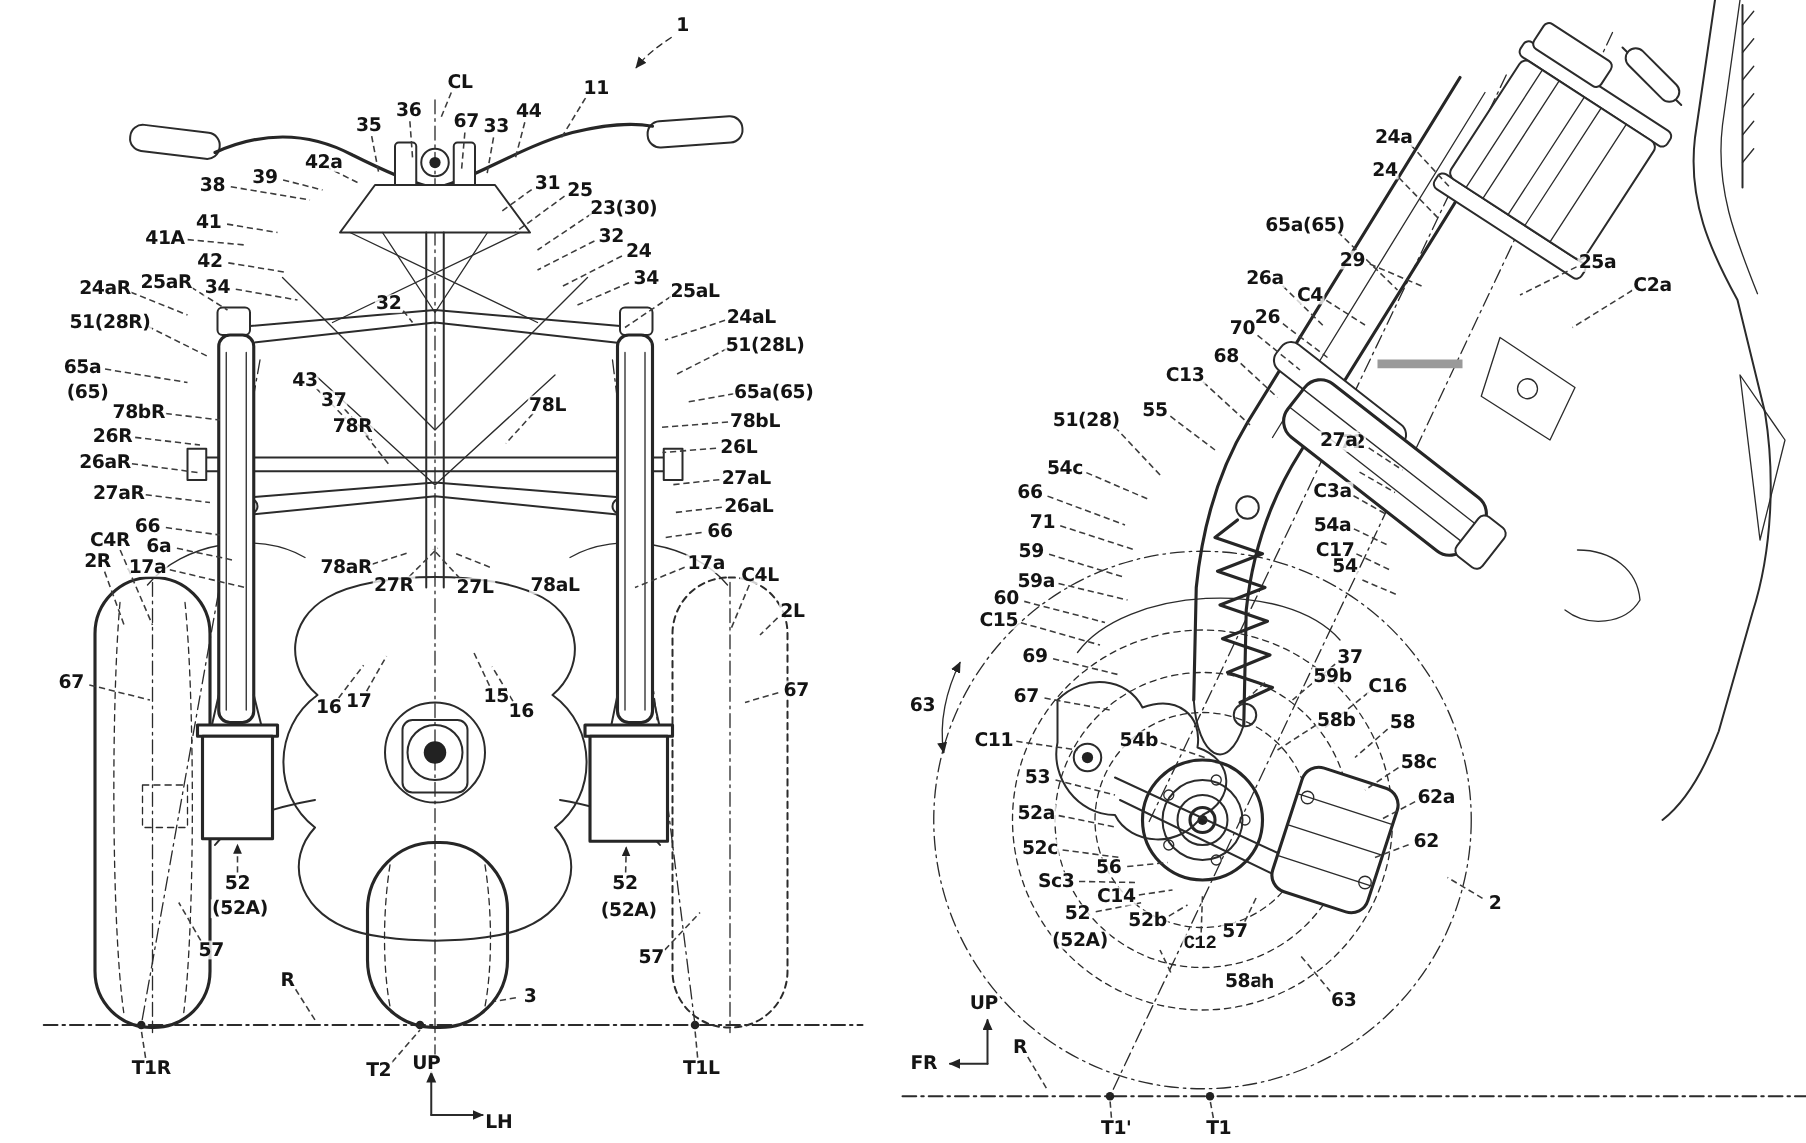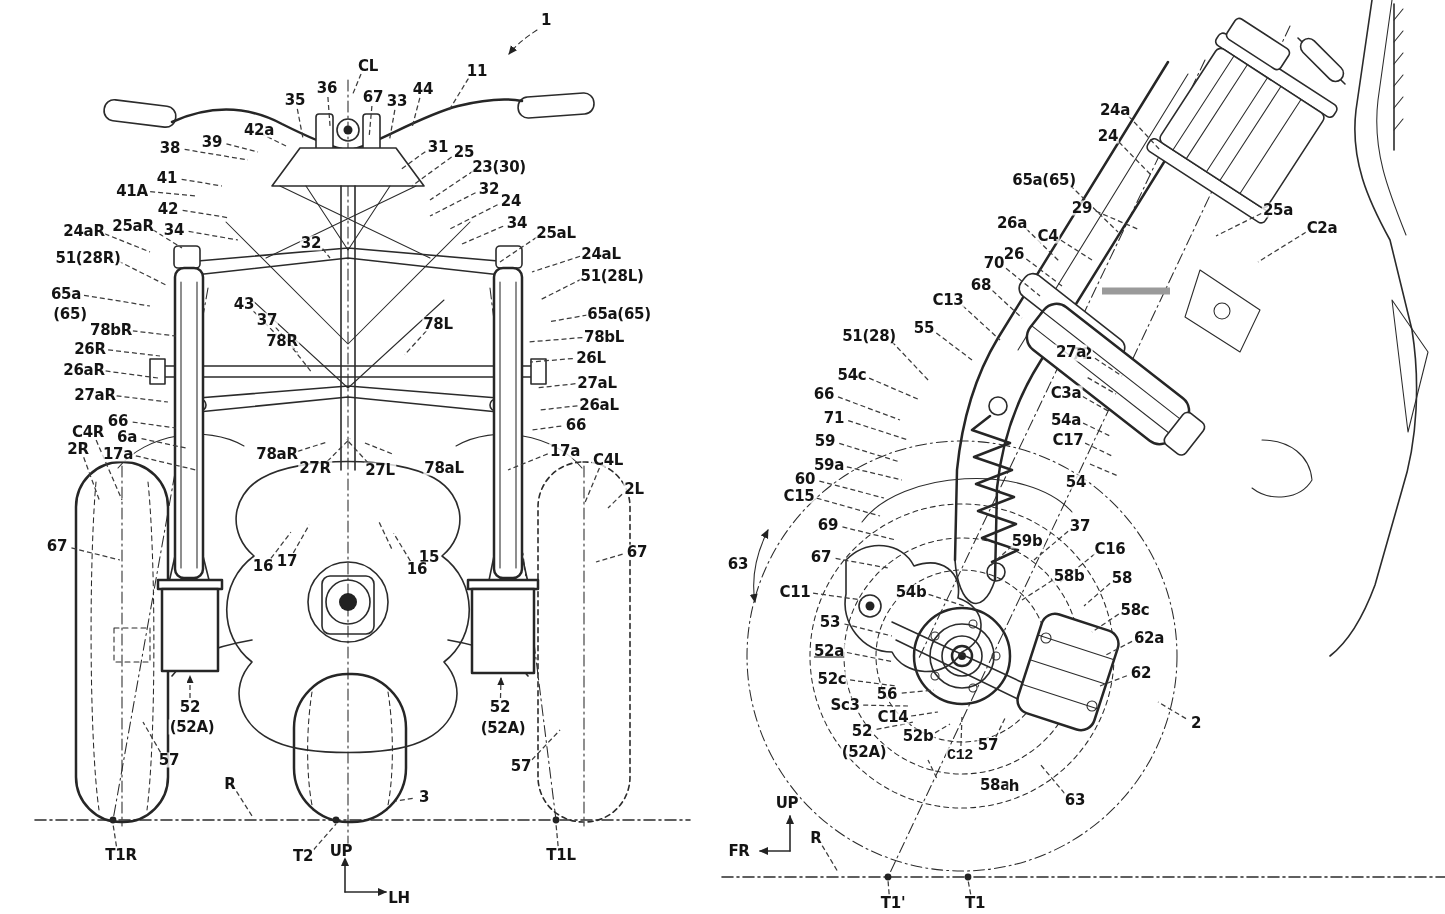--- a/index.html
+++ b/index.html
@@ -374,21 +374,21 @@
       <span class="ref" style="left: 565px; top: 451px;">17a</span>
       <span class="ref" style="left: 608px; top: 460px;">C4L</span>
       <span class="ref" style="left: 634px; top: 489px;">2L</span>
       <span class="ref" style="left: 277px; top: 454px;">78aR</span>
       <span class="ref" style="left: 315px; top: 468px;">27R</span>
       <span class="ref" style="left: 380px; top: 470px;">27L</span>
       <span class="ref" style="left: 412px; top: 468px; margin-left: 32px;">78aL</span>
       <span class="ref" style="left: 57px; top: 546px;">67</span>
       <span class="ref" style="left: 263px; top: 566px;">16</span>
       <span class="ref" style="left: 287px; top: 561px;">17</span>
-      <span class="ref" style="left: 397px; top: 557px; margin-left: 32px;">15</span>
+      <span class="ref" style="left: 397px; top: 557px;">15</span>
       <span class="ref" style="left: 417px; top: 569px;">16</span>
       <span class="ref" style="left: 637px; top: 552px;">67</span>
       <span class="ref" style="left: 190px; top: 707px;">52</span>
       <span class="ref" style="left: 192px; top: 727px;">(52A)</span>
       <span class="ref" style="left: 169px; top: 760px;">57</span>
       <span class="ref" style="left: 230px; top: 784px;">R</span>
       <span class="ref" style="left: 500px; top: 707px;">52</span>
       <span class="ref" style="left: 503px; top: 728px;">(52A)</span>
       <span class="ref" style="left: 521px; top: 766px;">57</span>
       <span class="ref" style="left: 424px; top: 797px;">3</span>
@@ -421,31 +421,31 @@
       <span class="ref" style="left: 828px; top: 525px;">69</span>
       <span class="ref" style="left: 821px; top: 557px;">67</span>
       <span class="ref" style="left: 738px; top: 564px;">63</span>
       <span class="ref" style="left: 795px; top: 592px;">C11</span>
       <span class="ref" style="left: 911px; top: 592px;">54b</span>
       <span class="ref" style="left: 1082px; top: 354px;">72</span>
       <span class="ref" style="left: 1071px; top: 352px;">27a</span>
       <span class="ref" style="left: 1066px; top: 393px;">C3a</span>
       <span class="ref" style="left: 1066px; top: 420px;">54a</span>
       <span class="ref" style="left: 1068px; top: 440px;">C17</span>
-      <span class="ref" style="left: 1076px; top: 482px;">54</span>
+      <span class="ref" style="left: 1076px; top: 453px;">54</span>
       <span class="ref" style="left: 1080px; top: 526px;">37</span>
-      <span class="ref" style="left: 1027px; top: 541px;">59b</span>
+      <span class="ref" style="left: 1066px; top: 541px;">59b</span>
       <span class="ref" style="left: 1110px; top: 549px;">C16</span>
       <span class="ref" style="left: 1069px; top: 576px;">58b</span>
       <span class="ref" style="left: 1122px; top: 578px;">58</span>
       <span class="ref" style="left: 1135px; top: 610px;">58c</span>
       <span class="ref" style="left: 1149px; top: 638px;">62a</span>
       <span class="ref" style="left: 1141px; top: 673px;">62</span>
       <span class="ref" style="left: 830px; top: 622px;">53</span>
-      <span class="ref" style="left: 829px; top: 651px; text-decoration: underline;">52a</span>
+      <span class="ref" style="left: 829px; top: 651px;">52a</span>
       <span class="ref" style="left: 832px; top: 679px;">52c</span>
       <span class="ref" style="left: 845px; top: 705px;">Sc3</span>
       <span class="ref" style="left: 887px; top: 694px;">56</span>
       <span class="ref" style="left: 893px; top: 717px;">C14</span>
       <span class="ref" style="left: 862px; top: 731px;">52</span>
       <span class="ref" style="left: 864px; top: 752px;">(52A)</span>
       <span class="ref" style="left: 918px; top: 736px;">52b</span>
       <span class="ref" style="left: 960px; top: 755px; font-family: Liberation Mono, monospace;">C12</span>
       <span class="ref" style="left: 988px; top: 745px;">57</span>
       <span class="ref" style="left: 948px; top: 785px; margin-left: 47px;">58a</span>

